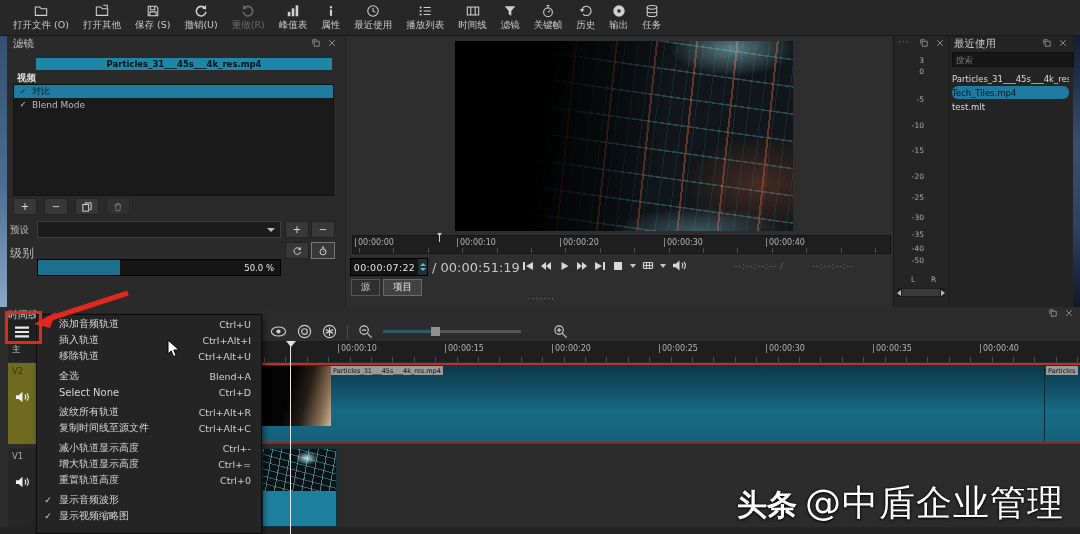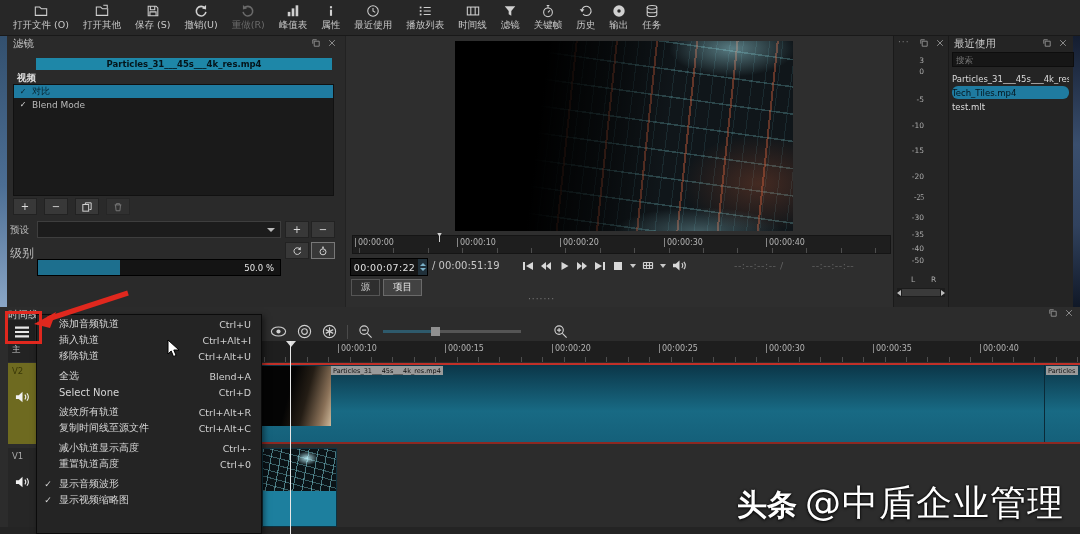--- a/index.html
+++ b/index.html
@@ -58,21 +58,21 @@
   .scrub{left:6px;top:199px;width:537px;height:17px;background:#1e1e1e;border:1px solid #151515;
     background-image:repeating-linear-gradient(90deg,#4e4e4e 0 1px,transparent 1px 34.4px);
     background-size:100% 5px;background-position:6px bottom;background-repeat:no-repeat;background-color:#1e1e1e;}
   .rlab{position:absolute;top:2px;font-size:8px;color:#b5b5b5;border-left:1px solid #888;padding-left:2px;line-height:9px;}
   .phead{position:absolute;top:-3px;width:9px;height:9px;}
   .tc{left:4px;top:222px;width:76px;height:16px;background:#151515;border:1px solid #000;display:flex;align-items:center;}
   .tc .val{flex:1;text-align:center;font-size:9.5px;color:#e0e0e0;letter-spacing:.3px;}
   .spin{width:9px;height:100%;display:flex;flex-direction:column;align-items:center;justify-content:center;gap:2px;background:#20303a;}
   .spin i{width:0;height:0;border-left:3px solid transparent;border-right:3px solid transparent;}
   .spin .up{border-bottom:3px solid #7ab0c8;} .spin .dn{border-top:3px solid #7ab0c8;}
-  .dur{left:86px;top:224px;font-size:10px;color:#c8c8c8;}
+  .dur{left:86px;top:224px;font-size:13px;color:#c8c8c8;}
   .transport{left:176px;top:223px;display:flex;align-items:center;gap:6px;}
   .transport svg{width:12px;height:12px;}
   .tcar{width:0;height:0;border-left:3.5px solid transparent;border-right:3.5px solid transparent;border-top:4px solid #c8c8c8;}
   .inout{left:388px;top:224px;display:flex;gap:28px;font-size:9.5px;color:#636363;letter-spacing:.5px;}
   .tab{position:absolute;top:243px;height:15px;border:1px solid #555;display:flex;align-items:center;justify-content:center;font-size:9.5px;color:#ccc;background:#2e2e2e;}
   .tab.on{background:#424242;border-color:#6a6a6a;color:#e8e8e8;}
   .dots{color:#787878;font-size:9px;letter-spacing:1px;}
   
   .meter{left:893px;top:36px;width:55px;height:271px;background:#252525;border-left:1px solid #1a1a1a;}
   .mnum{position:absolute;left:8px;width:22px;text-align:right;font-size:7.5px;color:#aaa;}
@@ -437,21 +437,21 @@
         <span class="mnum" style="top: 31px;">0</span>
 
         <span class="mnum" style="top: 59px;">-5</span>
 
         <span class="mnum" style="top: 85px;">-10</span>
 
         <span class="mnum" style="top: 110px;">-15</span>
 
         <span class="mnum" style="top: 136px;">-20</span>
 
-        <span class="mnum" style="top: 157px; font-family: Liberation Serif, serif;">-25</span>
+        <span class="mnum" style="top: 157px;">-25</span>
 
         <span class="mnum" style="top: 177px;">-30</span>
 
         <span class="mnum" style="top: 194px;">-35</span>
 
         <span class="mnum" style="top: 208px;">-40</span>
 
         <span class="mnum" style="top: 220px;">-50</span>
 
     </div>
@@ -634,20 +634,25 @@
         <span class="mi-label">复制时间线至源文件</span>
         <span class="mi-key">Ctrl+Alt+C</span>
       </div>
 
       <div class="mi gap">
         <span class="mi-check"></span>
         <span class="mi-label">减小轨道显示高度</span>
         <span class="mi-key">Ctrl+-</span>
       </div>
 
+      <div class="mi">
+        <span class="mi-check"></span>
+        <span class="mi-label">增大轨道显示高度</span>
+        <span class="mi-key">Ctrl+=</span>
+      </div>
 
       <div class="mi">
         <span class="mi-check"></span>
         <span class="mi-label">重置轨道高度</span>
         <span class="mi-key">Ctrl+0</span>
       </div>
 
       <div class="mi gap">
         <span class="mi-check">✓</span>
         <span class="mi-label">显示音频波形</span>

